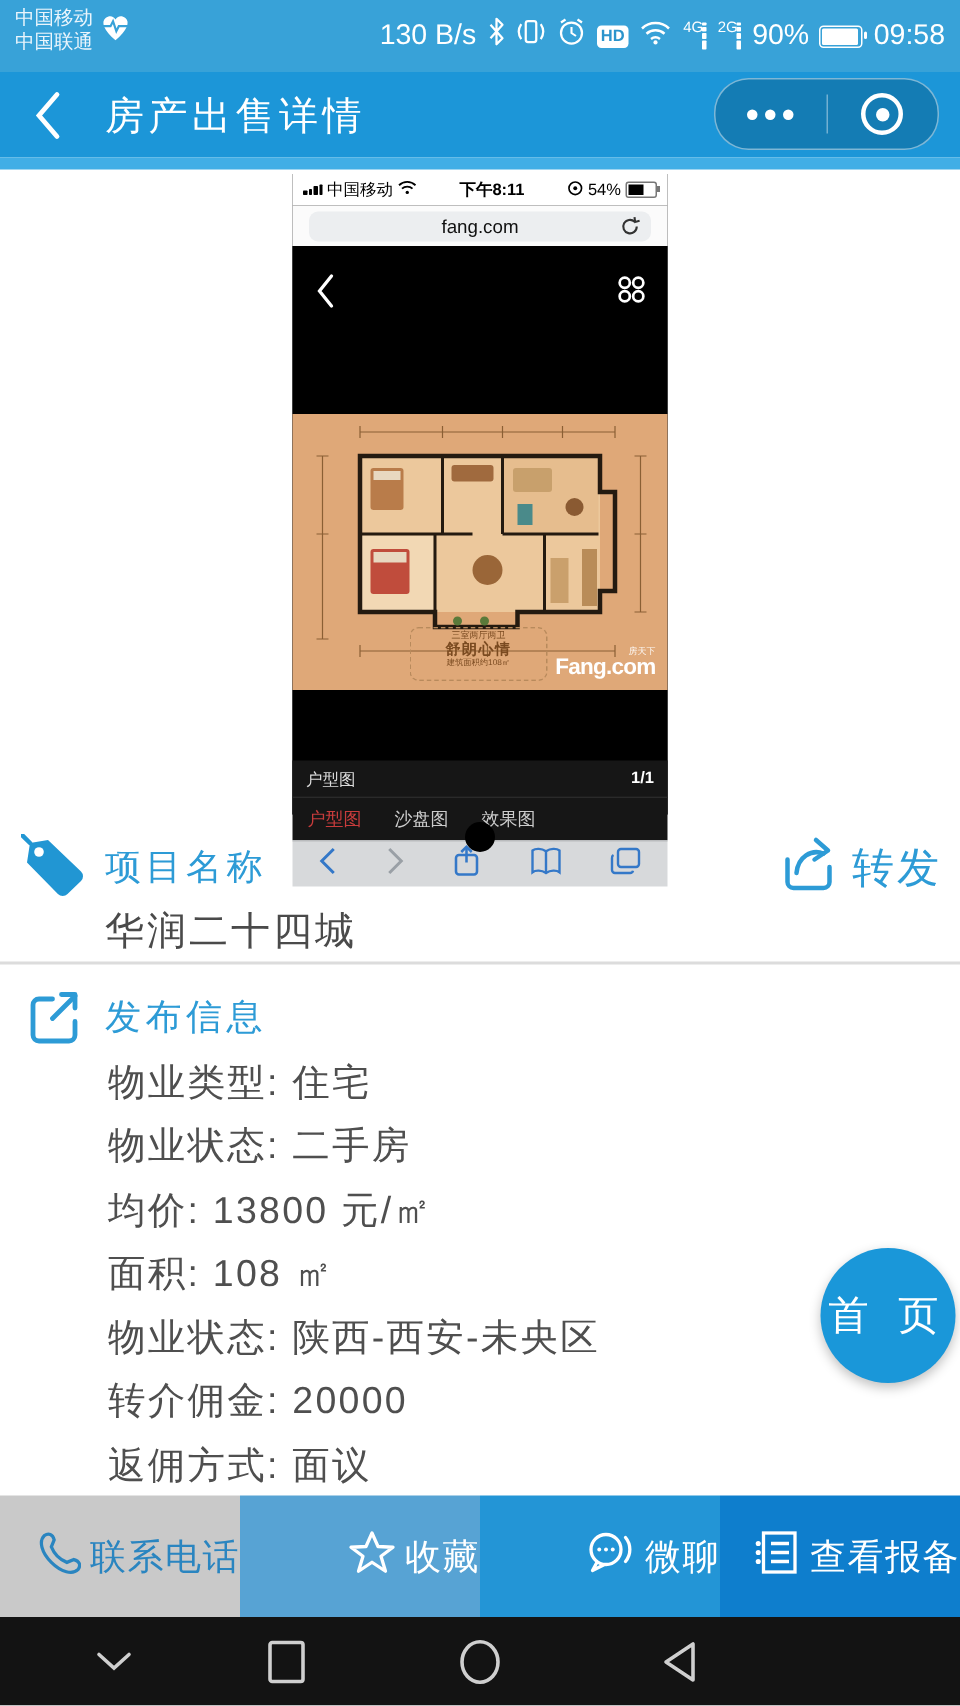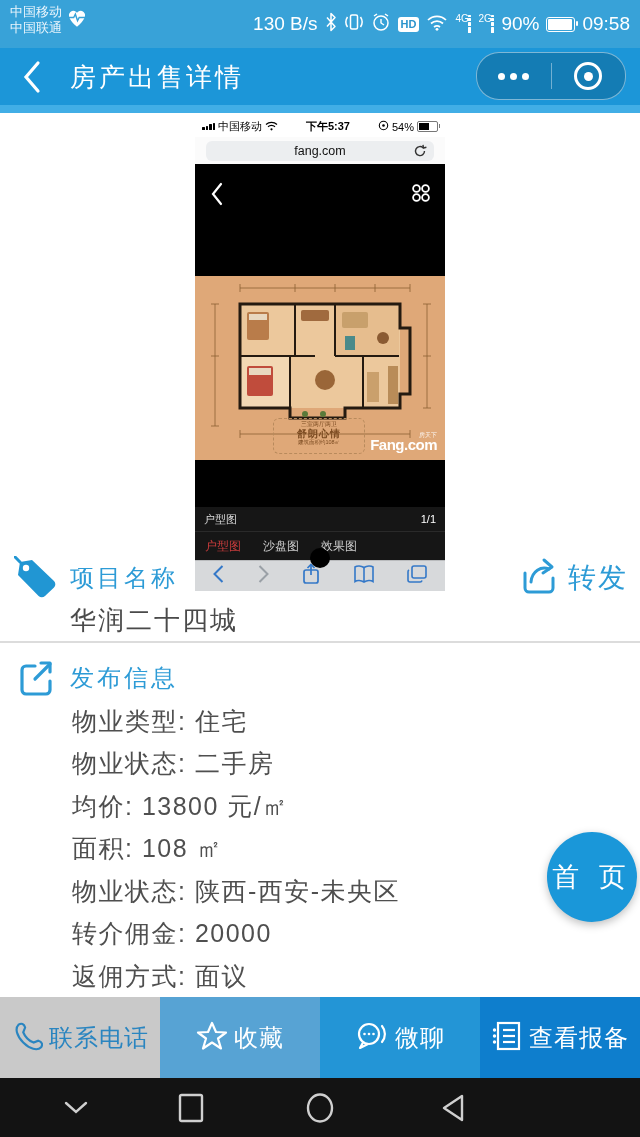--- a/index.html
+++ b/index.html
@@ -57,21 +57,21 @@
                  border:1px dashed #b88a5c;border-radius:6px;text-align:center;color:#7a4a20;padding-top:2px;box-sizing:border-box;margin-top:32px;}
   .wm1{font-size:6px;line-height:7px;}
   .wm2{font-size:10px;font-weight:bold;line-height:11px;letter-spacing:1px;}
   .wm3{font-size:5.5px;line-height:7px;}
   .fang-logo{position:absolute;right:8px;bottom:10px;color:#fff;text-align:right;line-height:10px;}
   .fang-small{font-size:6px;opacity:0.9;}
   .fang-main{font-size:15px;font-weight:bold;letter-spacing:-0.5px;}
   .caption-row{position:absolute;top:343px;left:0;width:250px;height:24px;background:#161616;
                display:flex;align-items:center;justify-content:space-between;padding:0 9px;box-sizing:border-box;}
   .caption{color:#ddd;font-size:11px;}
-  .page-ind{color:#fff;font-size:11px;}
+  .page-ind{color:#fff;font-size:11px;font-weight:bold;}
   .tabs-row{position:absolute;top:367px;left:0;width:250px;height:29px;background:#161616;border-top:1px solid #2a2a2a;
             display:flex;align-items:center;gap:22px;padding:0 10px;box-sizing:border-box;}
   .vtab{font-size:12px;color:#ccc;}
   .vtab.active{color:#c83c3c;}
   .ios-toolbar{position:absolute;top:396px;left:0;width:250px;height:31px;background:#d7d9db;border-top:1px solid #b9bbbd;
                display:flex;align-items:center;justify-content:space-between;padding:0 17px;box-sizing:border-box;}
   .black-dot{position:absolute;left:115px;top:384px;width:20px;height:20px;border-radius:50%;background:#000;z-index:5;}
 
   
   .tag-icon{top:556px;left:14px;}
@@ -87,21 +87,21 @@
   .info-title{top:662px;left:70px;}
   .info-rows{top:700px;left:72px;width:440px;display:flex;flex-direction:column;}
   .info-row{height:42.5px;display:flex;align-items:center;font-size:25px;color:#4f4f4f;letter-spacing:1.5px;}
 
   
   .fab{top:832px;left:531px;width:90px;height:90px;border-radius:50%;display:flex;align-items:center;justify-content:center;
        color:#fff;font-size:27px;letter-spacing:6px;box-shadow:0 3px 8px rgba(0,0,0,0.25);}
 
   
   .action-bar{top:997px;left:0;width:640px;height:81px;display:flex;}
-  .action-btn{width:187px;height:81px;display:flex;align-items:center;justify-content:center;gap:6px;box-sizing:border-box;}
+  .action-btn{width:187px;height:81px;display:flex;align-items:center;justify-content:flex-end;gap:6px;box-sizing:border-box;}
   .action-label{font-size:24px;letter-spacing:1px;}
 
   
   .nav-bar{top:1078px;left:0;width:640px;height:59px;background:#131313;}
   .nav-ic{position:absolute;top:0;height:59px;display:flex;align-items:center;justify-content:center;}
 </style>
 </head>
 <body>
 
 <div class="abs status-bar">
@@ -202,21 +202,21 @@
           <i style="height:7.5px"></i>
       </span>
       <span>中国移动</span>
       <span>
         <svg width="13" height="10" viewBox="0 0 13 10">
           <path d="M1 3.5 a8 8 0 0 1 11 0 M3 5.8 a5 5 0 0 1 7 0" fill="none" stroke="#000" stroke-width="1.2"></path>
           <circle cx="6.5" cy="8.3" r="1.1" fill="#000"></circle>
         </svg>
       </span>
     </span>
-    <span style="font-weight:bold;">下午5:37</span>
+    <span style="font-weight:bold;">下午8:11</span>
     <span class="ios-right">
       <span>
         <svg width="11" height="11" viewBox="0 0 11 11">
           <circle cx="5.5" cy="5.5" r="4.2" fill="none" stroke="#000" stroke-width="1.1"></circle>
           <circle cx="5.5" cy="5.5" r="1.3" fill="#000"></circle>
         </svg>
       </span>
       <span>54%</span>
       <span class="ios-batt">
           <i></i>

